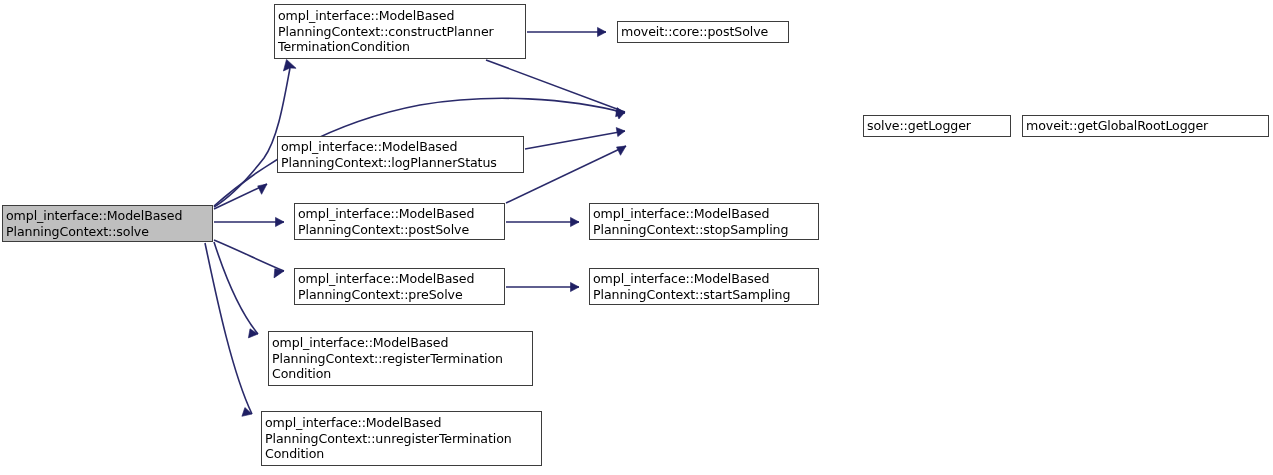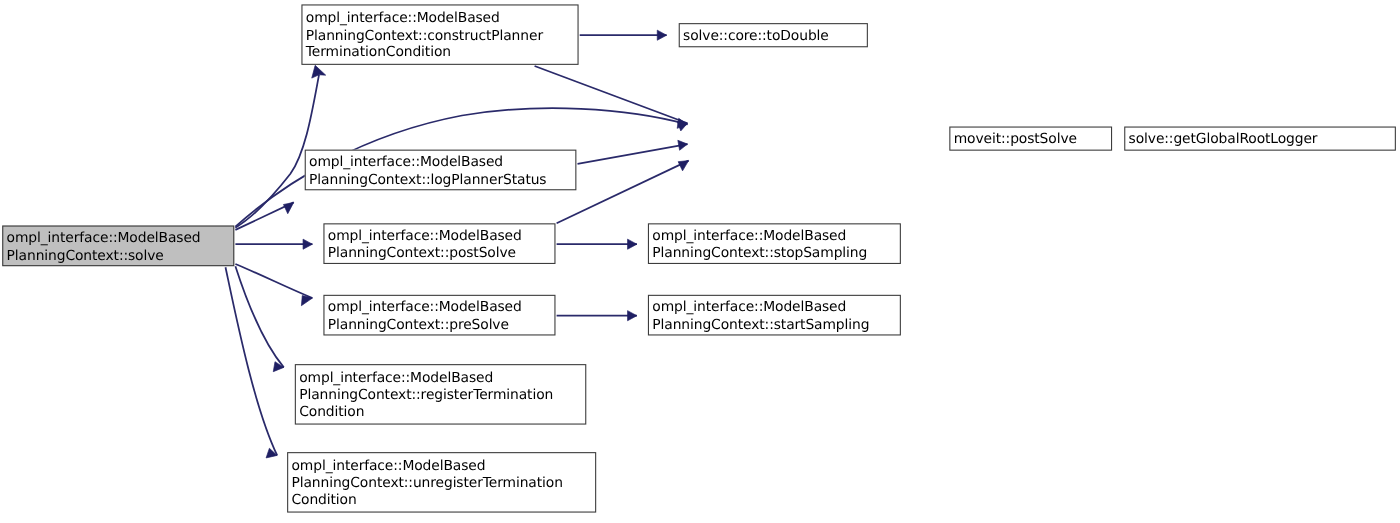--- a/index.html
+++ b/index.html
@@ -87,23 +87,23 @@
       <path class="edge-path" d="M 214,242 C 224,273 239,311 258,334" stroke="#2a2a6a"></path>
       <path class="edge-head" d="M 258,334 l -8.0,-5.2 l -1.6,9.1 z"></path>
       <path class="edge-path" d="M 205,243 C 215,290 231,370 252,414" stroke="#2a2a6a"></path>
       <path class="edge-head" d="M 252,414 l -7.1,-6.5 l -3.0,8.8 z"></path>
     </svg>
 <div class="gnode highlight" style="left: 2px; top: 205px; width: 211px; height: 37px; border-color: rgb(61, 61, 61); background: rgb(191, 191, 191); color: rgb(0, 0, 0);"><span class="gnode-label">ompl_interface::ModelBased
 PlanningContext::solve</span></div>
     <div class="gnode" style="left: 274px; top: 4px; width: 252px; height: 55px; border-color: rgb(61, 61, 61); background: rgb(255, 255, 255); color: rgb(0, 0, 0);"><span class="gnode-label">ompl_interface::ModelBased
 PlanningContext::constructPlanner
 TerminationCondition</span></div>
-    <div class="gnode" style="left: 617px; top: 21px; width: 172px; height: 22px; border-color: rgb(61, 61, 61); background: rgb(255, 255, 255); color: rgb(0, 0, 0);"><span class="gnode-label">solve::core::toDouble</span></div>
-    <div class="gnode" style="left: 863px; top: 115px; width: 148px; height: 22px; border-color: rgb(61, 61, 61); background: rgb(255, 255, 255); color: rgb(0, 0, 0);"><span class="gnode-label">moveit::postSolve</span></div>
-    <div class="gnode" style="left: 1022px; top: 115px; width: 247px; height: 22px; border-color: rgb(61, 61, 61); background: rgb(255, 255, 255); color: rgb(0, 0, 0);"><span class="gnode-label">solve::getGlobalRootLogger</span></div>
+    <div class="gnode" style="left: 617px; top: 21px; width: 172px; height: 22px; border-color: rgb(61, 61, 61); background: rgb(255, 255, 255); color: rgb(0, 0, 0);"><span class="gnode-label">moveit::core::postSolve</span></div>
+    <div class="gnode" style="left: 863px; top: 115px; width: 148px; height: 22px; border-color: rgb(61, 61, 61); background: rgb(255, 255, 255); color: rgb(0, 0, 0);"><span class="gnode-label">solve::getLogger</span></div>
+    <div class="gnode" style="left: 1022px; top: 115px; width: 247px; height: 22px; border-color: rgb(61, 61, 61); background: rgb(255, 255, 255); color: rgb(0, 0, 0);"><span class="gnode-label">moveit::getGlobalRootLogger</span></div>
     <div class="gnode" style="left: 277px; top: 136px; width: 247px; height: 37px; border-color: rgb(61, 61, 61); background: rgb(255, 255, 255); color: rgb(0, 0, 0);"><span class="gnode-label">ompl_interface::ModelBased
 PlanningContext::logPlannerStatus</span></div>
     <div class="gnode" style="left: 294px; top: 203px; width: 211px; height: 37px; border-color: rgb(61, 61, 61); background: rgb(255, 255, 255); color: rgb(0, 0, 0);"><span class="gnode-label">ompl_interface::ModelBased
 PlanningContext::postSolve</span></div>
     <div class="gnode" style="left: 589px; top: 203px; width: 230px; height: 37px; border-color: rgb(61, 61, 61); background: rgb(255, 255, 255); color: rgb(0, 0, 0);"><span class="gnode-label">ompl_interface::ModelBased
 PlanningContext::stopSampling</span></div>
     <div class="gnode" style="left: 294px; top: 268px; width: 211px; height: 37px; border-color: rgb(61, 61, 61); background: rgb(255, 255, 255); color: rgb(0, 0, 0);"><span class="gnode-label">ompl_interface::ModelBased
 PlanningContext::preSolve</span></div>
     <div class="gnode" style="left: 589px; top: 268px; width: 230px; height: 37px; border-color: rgb(61, 61, 61); background: rgb(255, 255, 255); color: rgb(0, 0, 0);"><span class="gnode-label">ompl_interface::ModelBased
 PlanningContext::startSampling</span></div>

